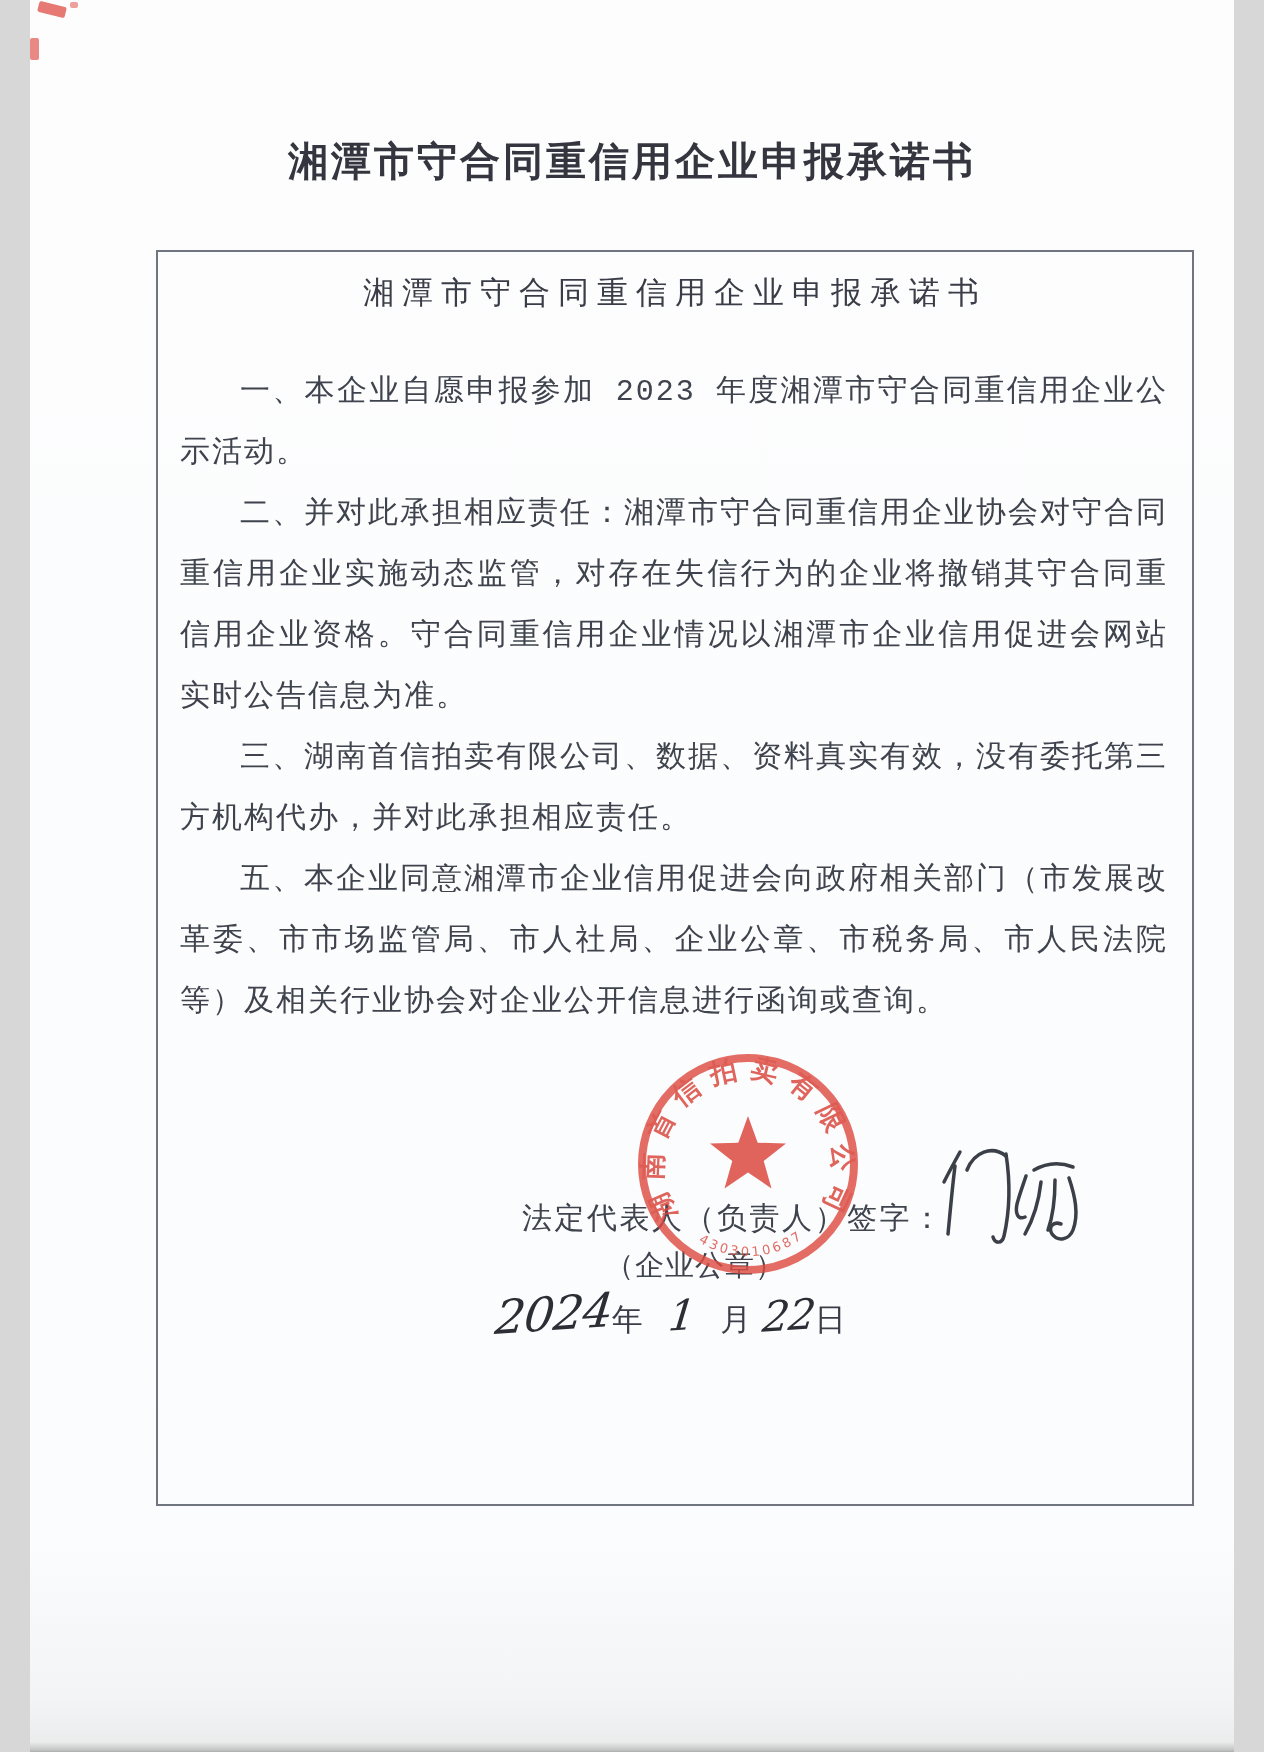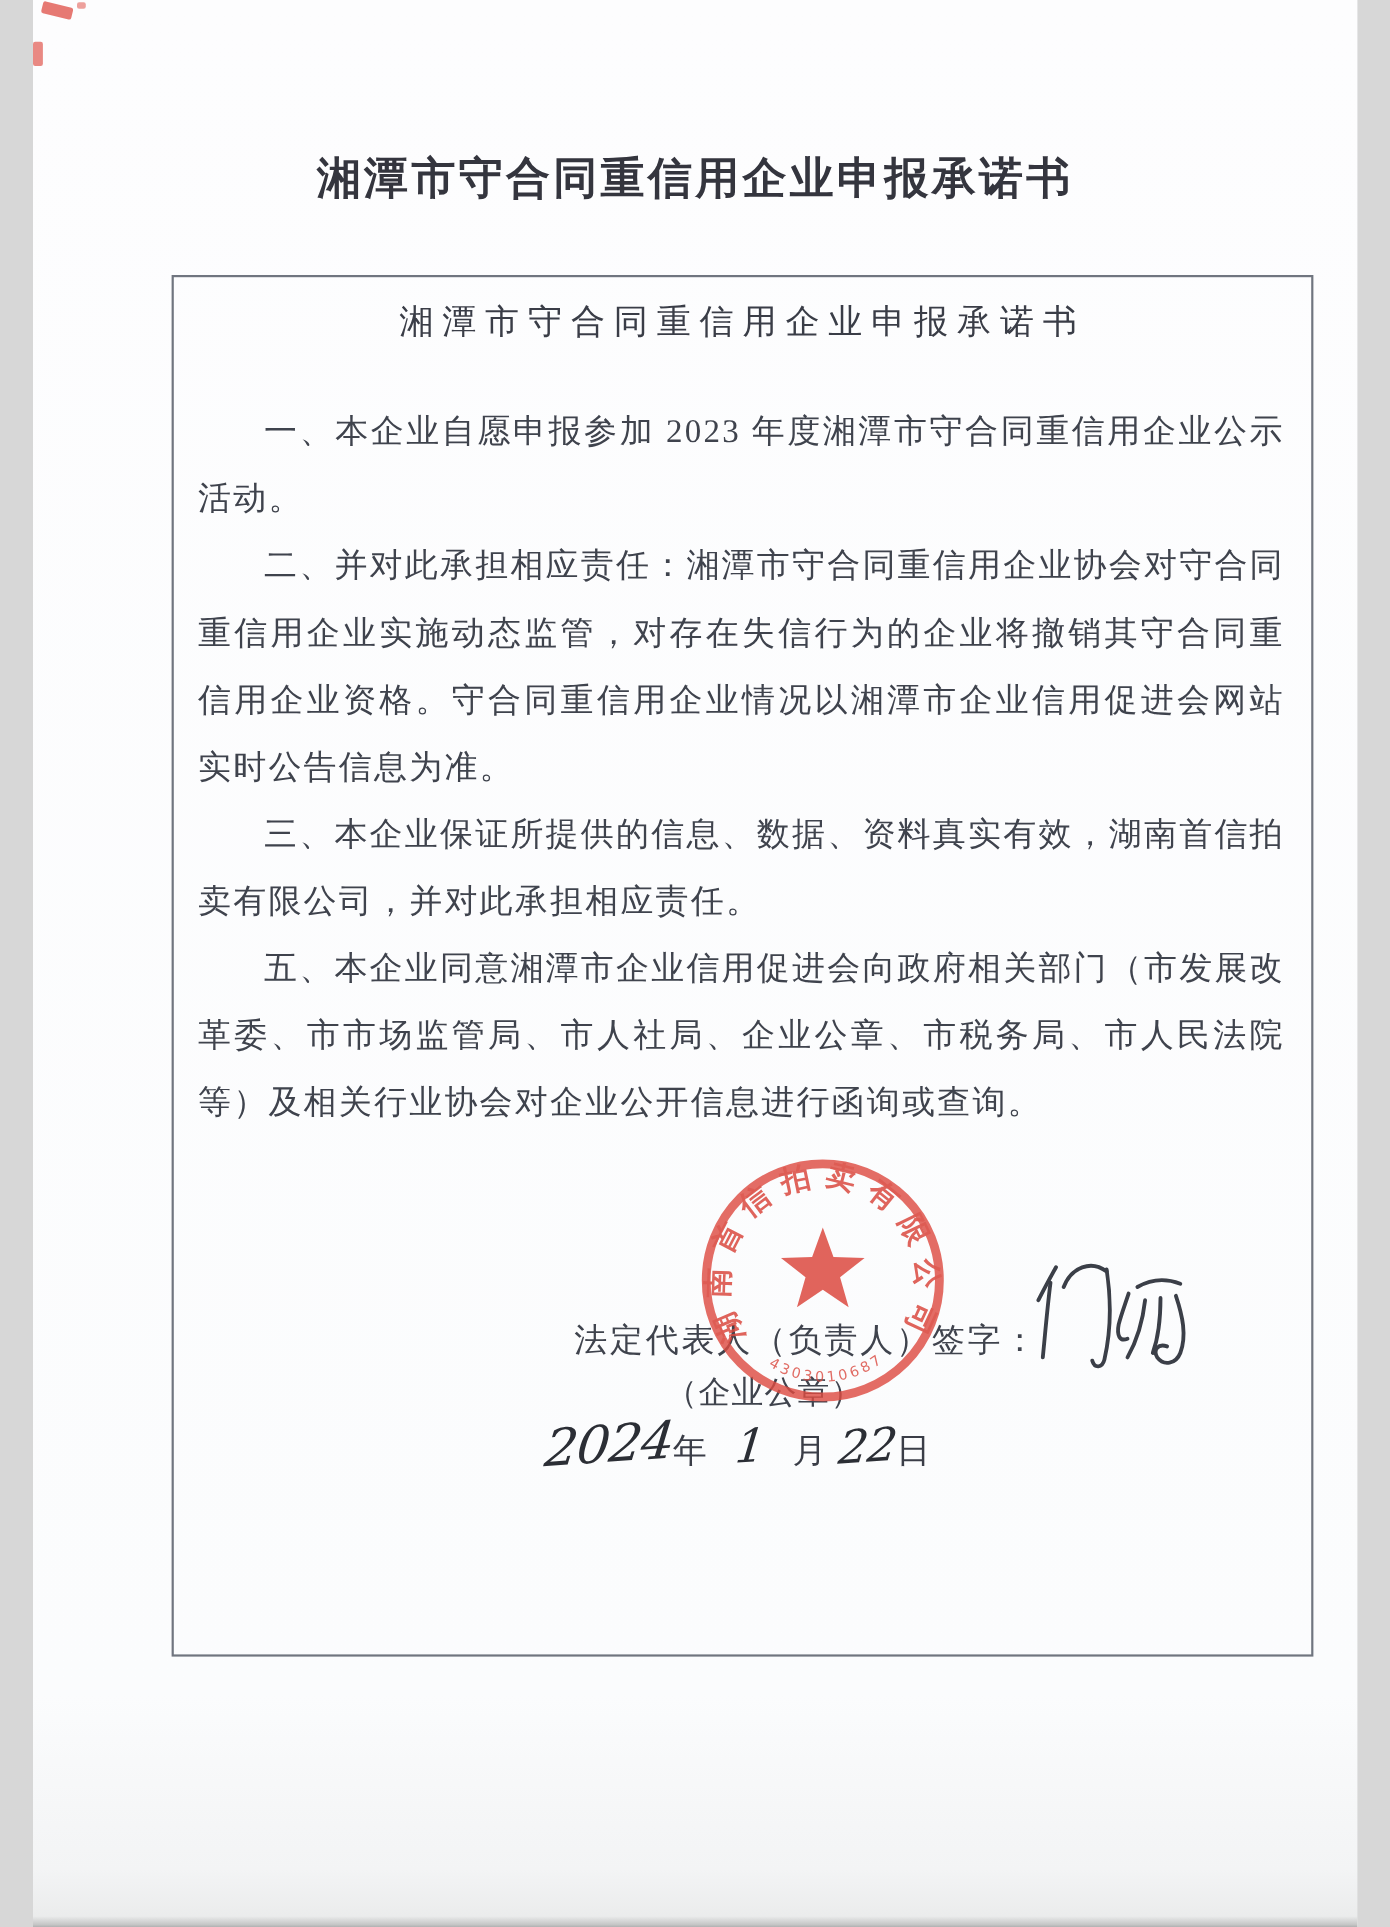--- a/index.html
+++ b/index.html
@@ -24,21 +24,21 @@
   .box-title {
     position:absolute; top:20px; left:0; width:100%;
     text-align:center; font-size:31px; letter-spacing:8px;
     color:#3a3d47; font-weight:400;
   }
   .body-text {
     position:absolute; left:22px; top:110px; width:988px;
     font-size:30px; line-height:61px; letter-spacing:2px;
     color:#3f434d; text-align:justify; text-justify:inter-character;
   }
-  .body-text p { margin:0; text-indent:2em; }
+  .body-text p { margin:0; text-indent:2em;font-family:Liberation Mono, monospace; }
   .sign-label {
     position:absolute; left:492px; top:1198px;
     font-size:30px; letter-spacing:2.5px; color:#3f434d; white-space:nowrap;
   }
   .sig-svg { position:absolute; left:892px; top:1130px; }
   .seal-caption {
     position:absolute; left:575px; top:1246px; width:200px;
     font-size:29px; letter-spacing:1px; color:#3f434d;
   }
   .date-row {
@@ -75,21 +75,21 @@
   <div class="speck speck-2"></div>
   <div class="speck speck-3"></div>
 
   <div class="main-title">湘潭市守合同重信用企业申报承诺书</div>
 
   <div class="decl-box">
     <div class="box-title">湘潭市守合同重信用企业申报承诺书</div>
     <div class="body-text">
       <p>一、本企业自愿申报参加 2023 年度湘潭市守合同重信用企业公示活动。</p>
       <p>二、并对此承担相应责任：湘潭市守合同重信用企业协会对守合同重信用企业实施动态监管，对存在失信行为的企业将撤销其守合同重信用企业资格。守合同重信用企业情况以湘潭市企业信用促进会网站实时公告信息为准。</p>
-      <p>三、本企业保证所提供的信息、数据、资料真实有效，湖南首信拍卖有限公司，并对此承担相应责任。</p>
+      <p>三、湖南首信拍卖有限公司、数据、资料真实有效，没有委托第三方机构代办，并对此承担相应责任。</p>
       <p>五、本企业同意湘潭市企业信用促进会向政府相关部门（市发展改革委、市市场监管局、市人社局、企业公章、市税务局、市人民法院等）及相关行业协会对企业公开信息进行函询或查询。</p>
     </div>
   </div>
 
   <div class="sign-label">法定代表人（负责人）签字：</div>
 
   <svg class="sig-svg" width="180" height="115" viewBox="0 0 180 115" aria-hidden="true">
     <g fill="none" stroke="#3b3f48" stroke-width="3.5" stroke-linecap="round" stroke-linejoin="round">
       <path d="M22,52 C28,40 33,31 38,22"></path>
       <path d="M33,36 C30,60 28,84 26,104"></path>

